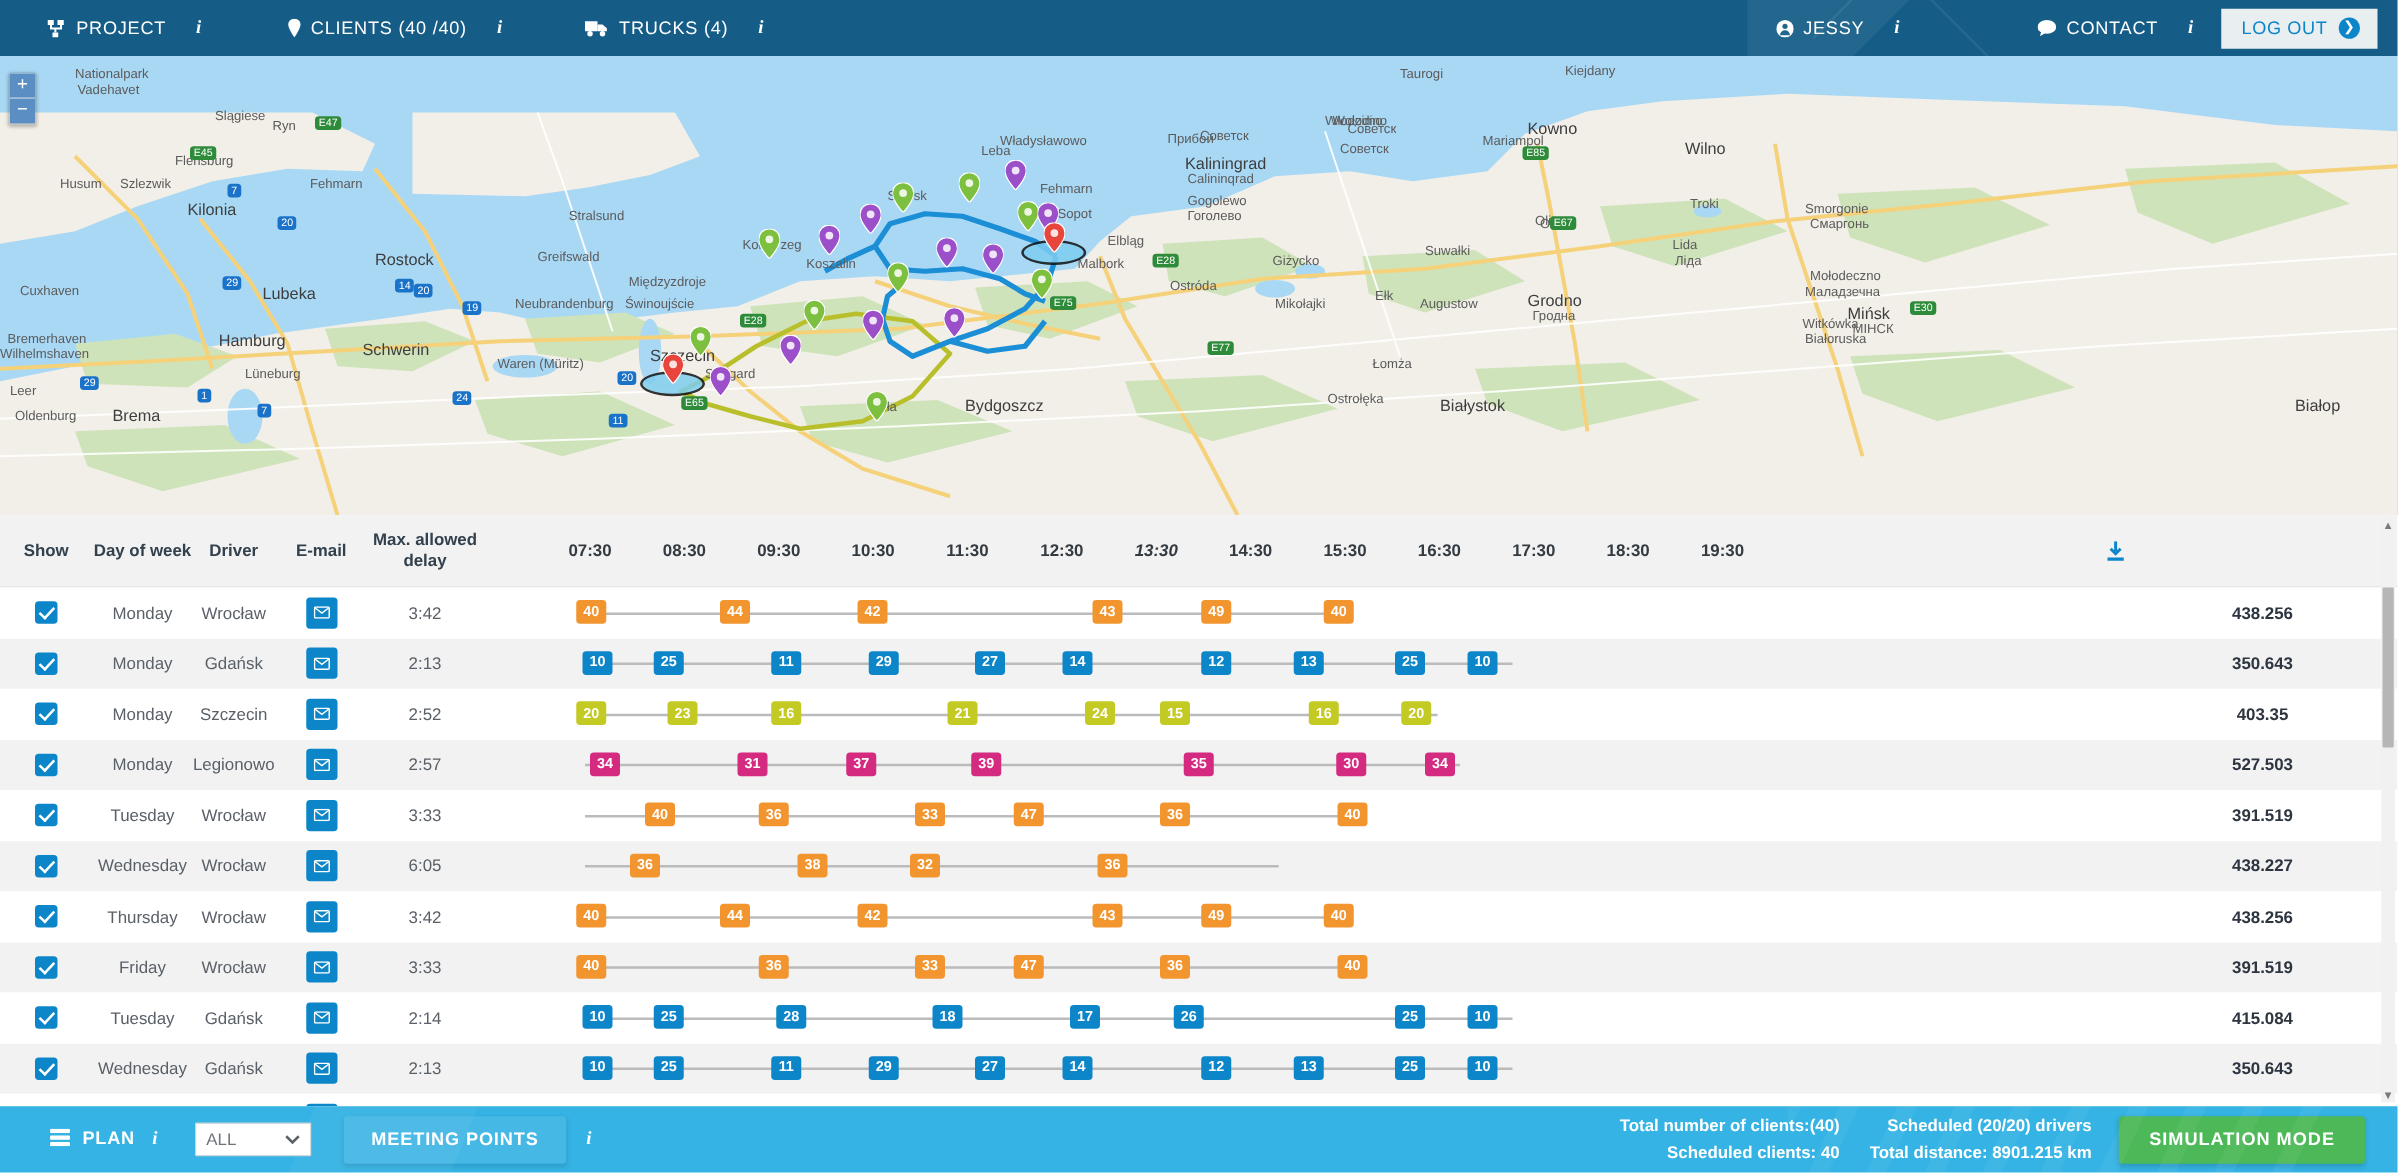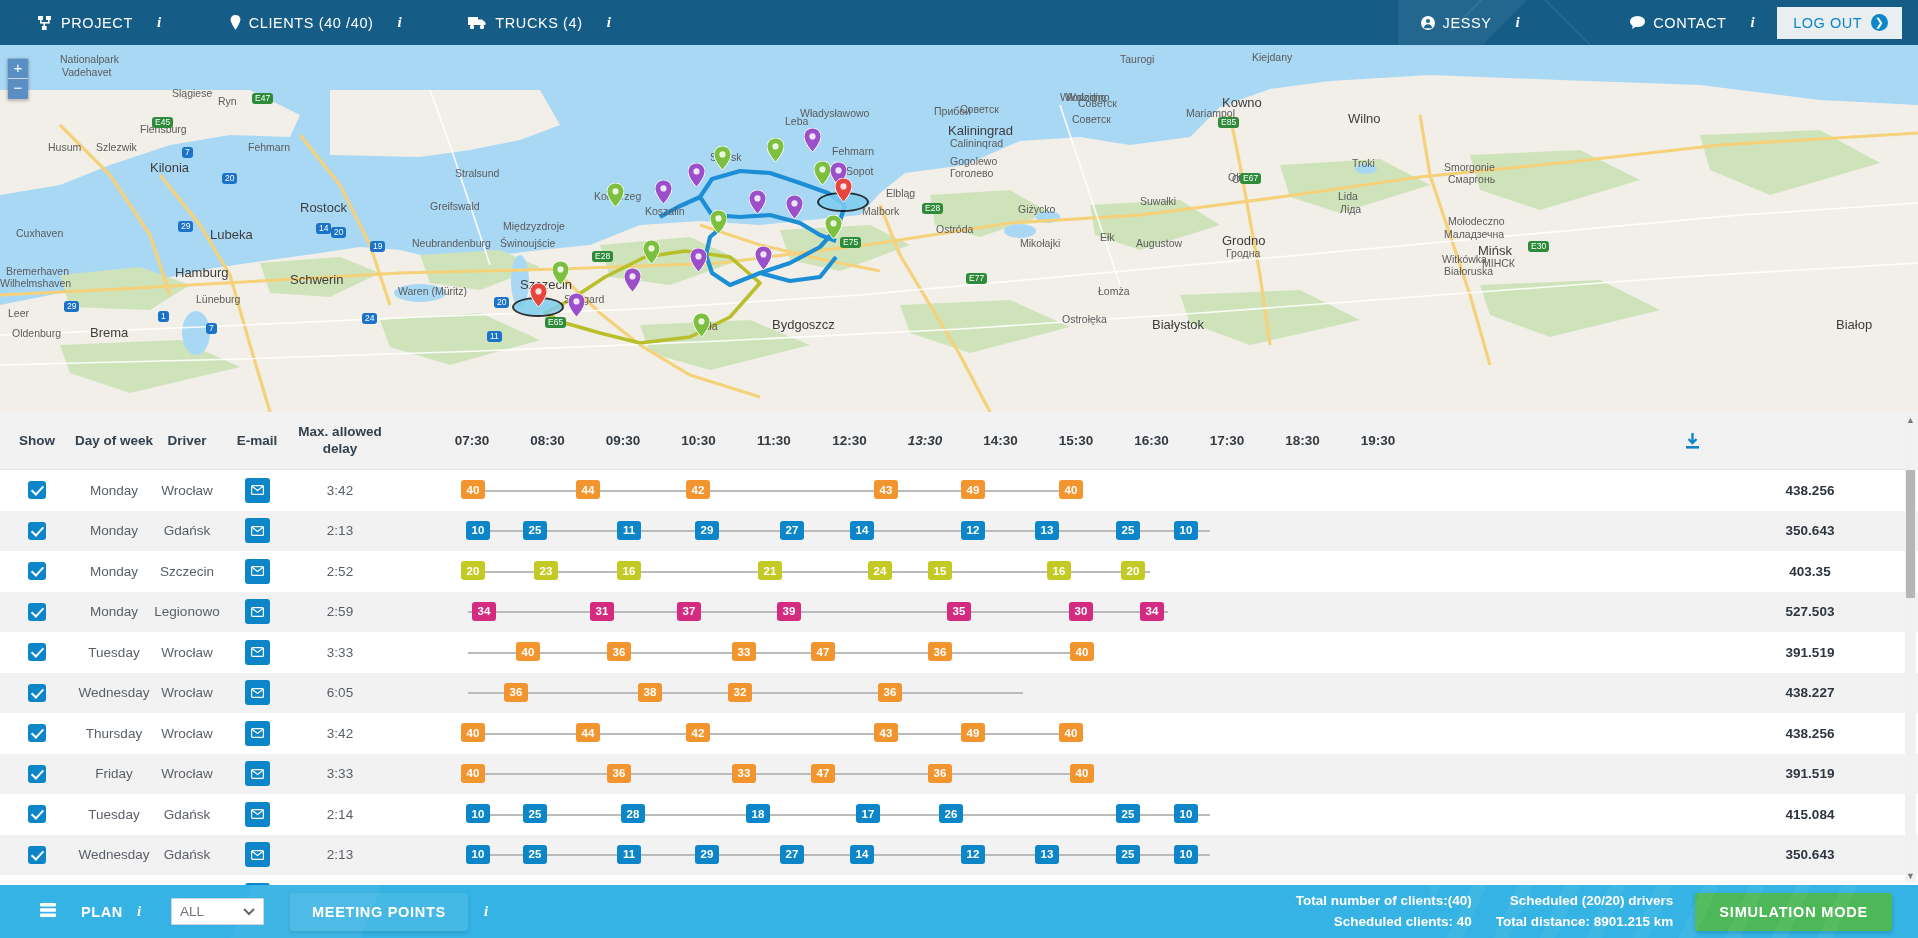--- a/index.html
+++ b/index.html
@@ -159,21 +159,21 @@
   #bottombar .bdeco {
     position: absolute; left: 240px; top: -20px; width: 130px; height: 100px;
     background: rgba(255,255,255,.05); transform: skewX(-22deg); pointer-events: none;
   }
   #bottombar .bdeco2 {
     position: absolute; left: 1430px; top: -10px; width: 430px; height: 80px;
     background: repeating-linear-gradient(115deg, rgba(255,255,255,.05) 0 14px, transparent 14px 42px);
     pointer-events: none;
   }
   #plan-btn {
-    display: flex; align-items: center; gap: 25px; margin-left: 40px;
+    display: flex; align-items: flex-start; gap: 10px; margin-left: 40px;
     color: #fff; font-size: 14.5px; font-weight: bold; letter-spacing: .6px; cursor: pointer;
   }
   #filter-select {
     margin-left: 30px; width: 93px; height: 27px; background: #fff;
     border: 1px solid #cfd4d8; color: #6c747c; font-size: 13.5px;
     display: flex; align-items: center; padding: 0 8px; cursor: pointer;
     justify-content: space-between; border-radius: 1px;
   }
   #mp-btn {
     margin-left: 26px; height: 38px; background: #45b8e6; color: #fff;
@@ -707,21 +707,21 @@
         <div class="cell" style="left: 74px; width: 80px;">Monday</div>
         <div class="cell" style="left: 154px; width: 66px;">Legionowo</div>
         <div class="cell" style="left: 222px; width: 70px;">
           <div class="mailbtn">
             <svg width="13" height="10" viewBox="0 0 13 10">
               <rect x="0.6" y="0.6" width="11.8" height="8.8" rx="1" fill="none" stroke="#fff" stroke-width="1.2"></rect>
               <path d="M0.9 1.2L6.5 5.4 12.1 1.2" fill="none" stroke="#fff" stroke-width="1.2"></path>
             </svg>
           </div>
         </div>
-        <div class="cell" style="left: 292px; width: 96px;">2:59</div>
+        <div class="cell" style="left: 292px; width: 96px;">2:57</div>
         <div class="tl">
           <div class="track" style="left: 18px; width: 700px;"></div>
           <div class="stop" style="left: 34px; background: rgb(212, 42, 128);">34</div>
           <div class="stop" style="left: 152px; background: rgb(212, 42, 128);">31</div>
           <div class="stop" style="left: 239px; background: rgb(212, 42, 128);">37</div>
           <div class="stop" style="left: 339px; background: rgb(212, 42, 128);">39</div>
           <div class="stop" style="left: 509px; background: rgb(212, 42, 128);">35</div>
           <div class="stop" style="left: 631px; background: rgb(212, 42, 128);">30</div>
           <div class="stop" style="left: 702px; background: rgb(212, 42, 128);">34</div>
         </div>

